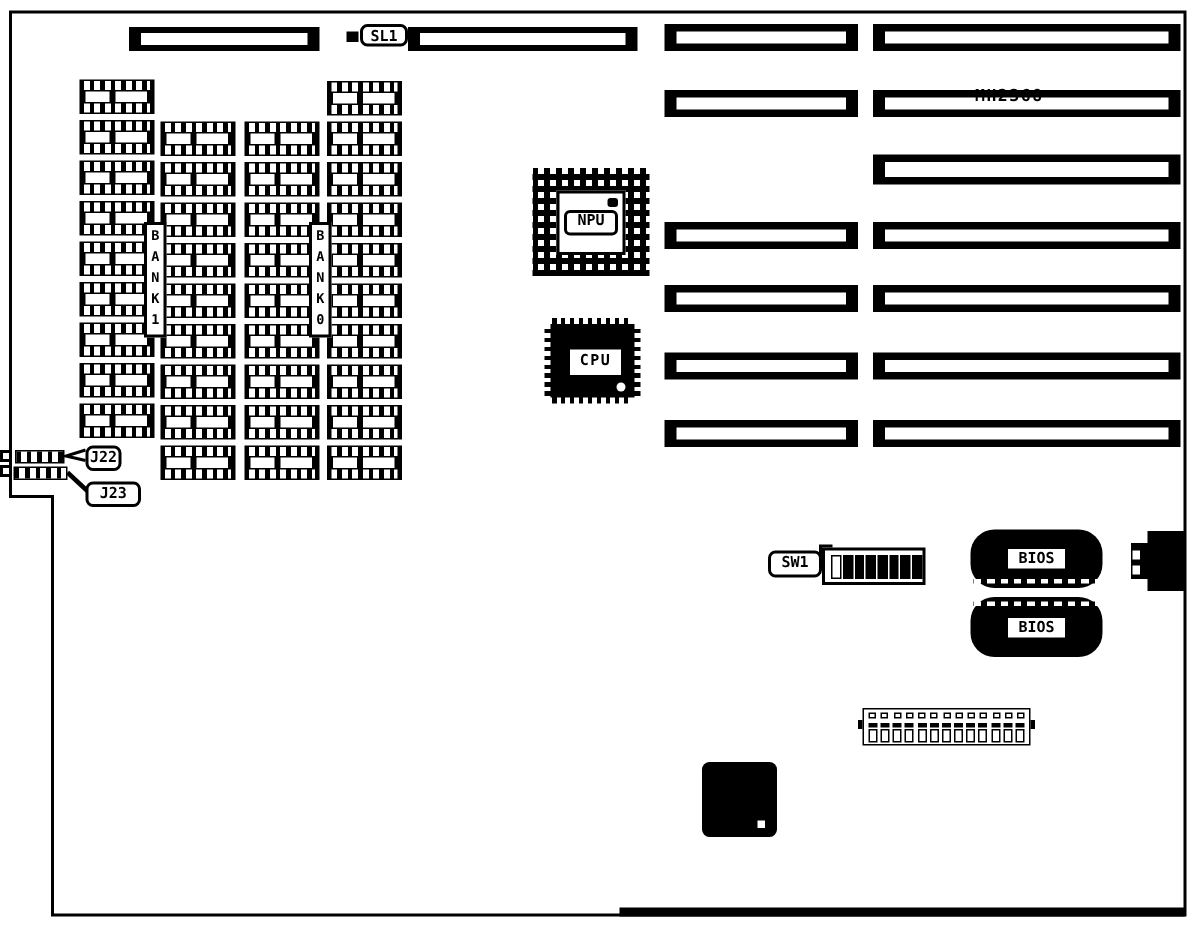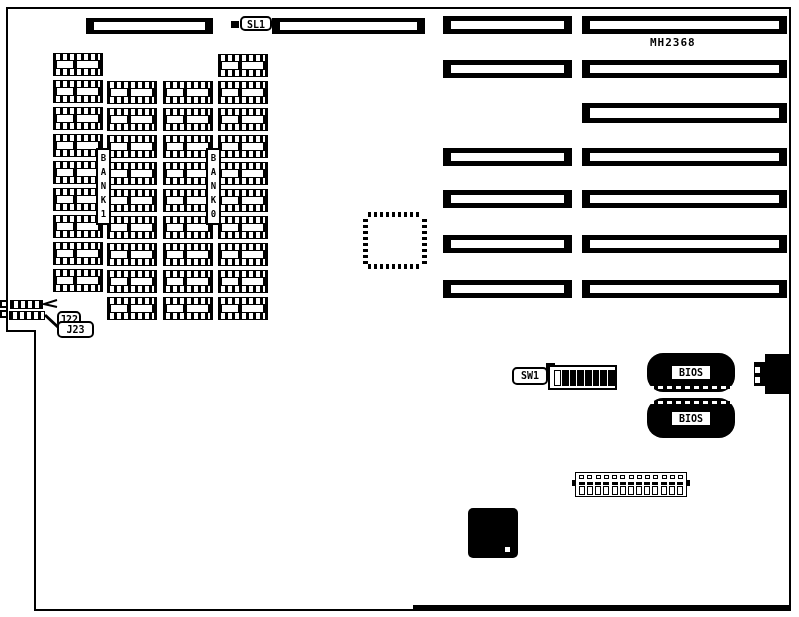--- a/index.html
+++ b/index.html
@@ -152,21 +152,21 @@
   <div class="slot" style="left:443px;top:280px;width:129px;height:18px"></div>
 
   <div class="slot" style="left:582px;top:16px;width:205px;height:18px"></div>
   <div class="slot" style="left:582px;top:60px;width:205px;height:18px"></div>
   <div class="slot" style="left:582px;top:103px;width:205px;height:20px"></div>
   <div class="slot" style="left:582px;top:148px;width:205px;height:18px"></div>
   <div class="slot" style="left:582px;top:190px;width:205px;height:18px"></div>
   <div class="slot" style="left:582px;top:235px;width:205px;height:18px"></div>
   <div class="slot" style="left:582px;top:280px;width:205px;height:18px"></div>
 
-  <div class="model" style="left:650px;top:36px">MH2368</div>
+  <div class="model" style="left:650px;top:57px">MH2368</div>
 
   <div class="dipcol" style="left:53px;top:53px">
       <div class="dip">
         <span class="t tt"></span>
         <span class="b bl"></span>
         <span class="b br"></span>
         <span class="t tb"></span>
       </div>
       <div class="dip">
         <span class="t tt"></span>
@@ -400,29 +400,39 @@
   <div class="bank" style="left:206px;top:148px">B
 A
 N
 K
 0</div>
 
   <div class="edge-sq" style="left:0;top:300px;width:8px;height:8px"></div>
   <div class="edge-sq" style="left:0;top:310px;width:8px;height:8px"></div>
   <div class="hatch" style="left:10px;top:300px;width:33px"></div>
   <div class="hatch" style="left:9px;top:311px;width:36px"></div>
-  <div class="tagbox" style="left:57px;top:311px;width:24px;height:17px">J22</div>
+  <div class="tagbox" style="left:57px;top:297px;width:24px;height:17px">J22</div>
   <div class="tagbox" style="left:57px;top:321px;width:37px;height:17px">J23</div>
 
+  <div class="npu">
+    <div class="npu-inner">
+      <div class="npu-tag">NPU</div>
+      <div class="npu-dot"></div>
+    </div>
+  </div>
 
   <div class="cpu">
     <span class="pt"></span>
     <span class="pb"></span>
     <span class="pl"></span>
     <span class="pr"></span>
+    <div class="cpu-body">
+      <div class="cpu-tag">CPU</div>
+      <div class="cpu-dot"></div>
+    </div>
   </div>
 
   <div class="tagbox" style="left:512px;top:367px;width:36px;height:18px">SW1</div>
   <div class="sq" style="left:546px;top:363px;width:9px;height:10px"></div>
   <div class="sw1-box">
       <span class="sw-cell off"></span>
       <span class="sw-cell on"></span>
       <span class="sw-cell on"></span>
       <span class="sw-cell on"></span>
       <span class="sw-cell on"></span>

